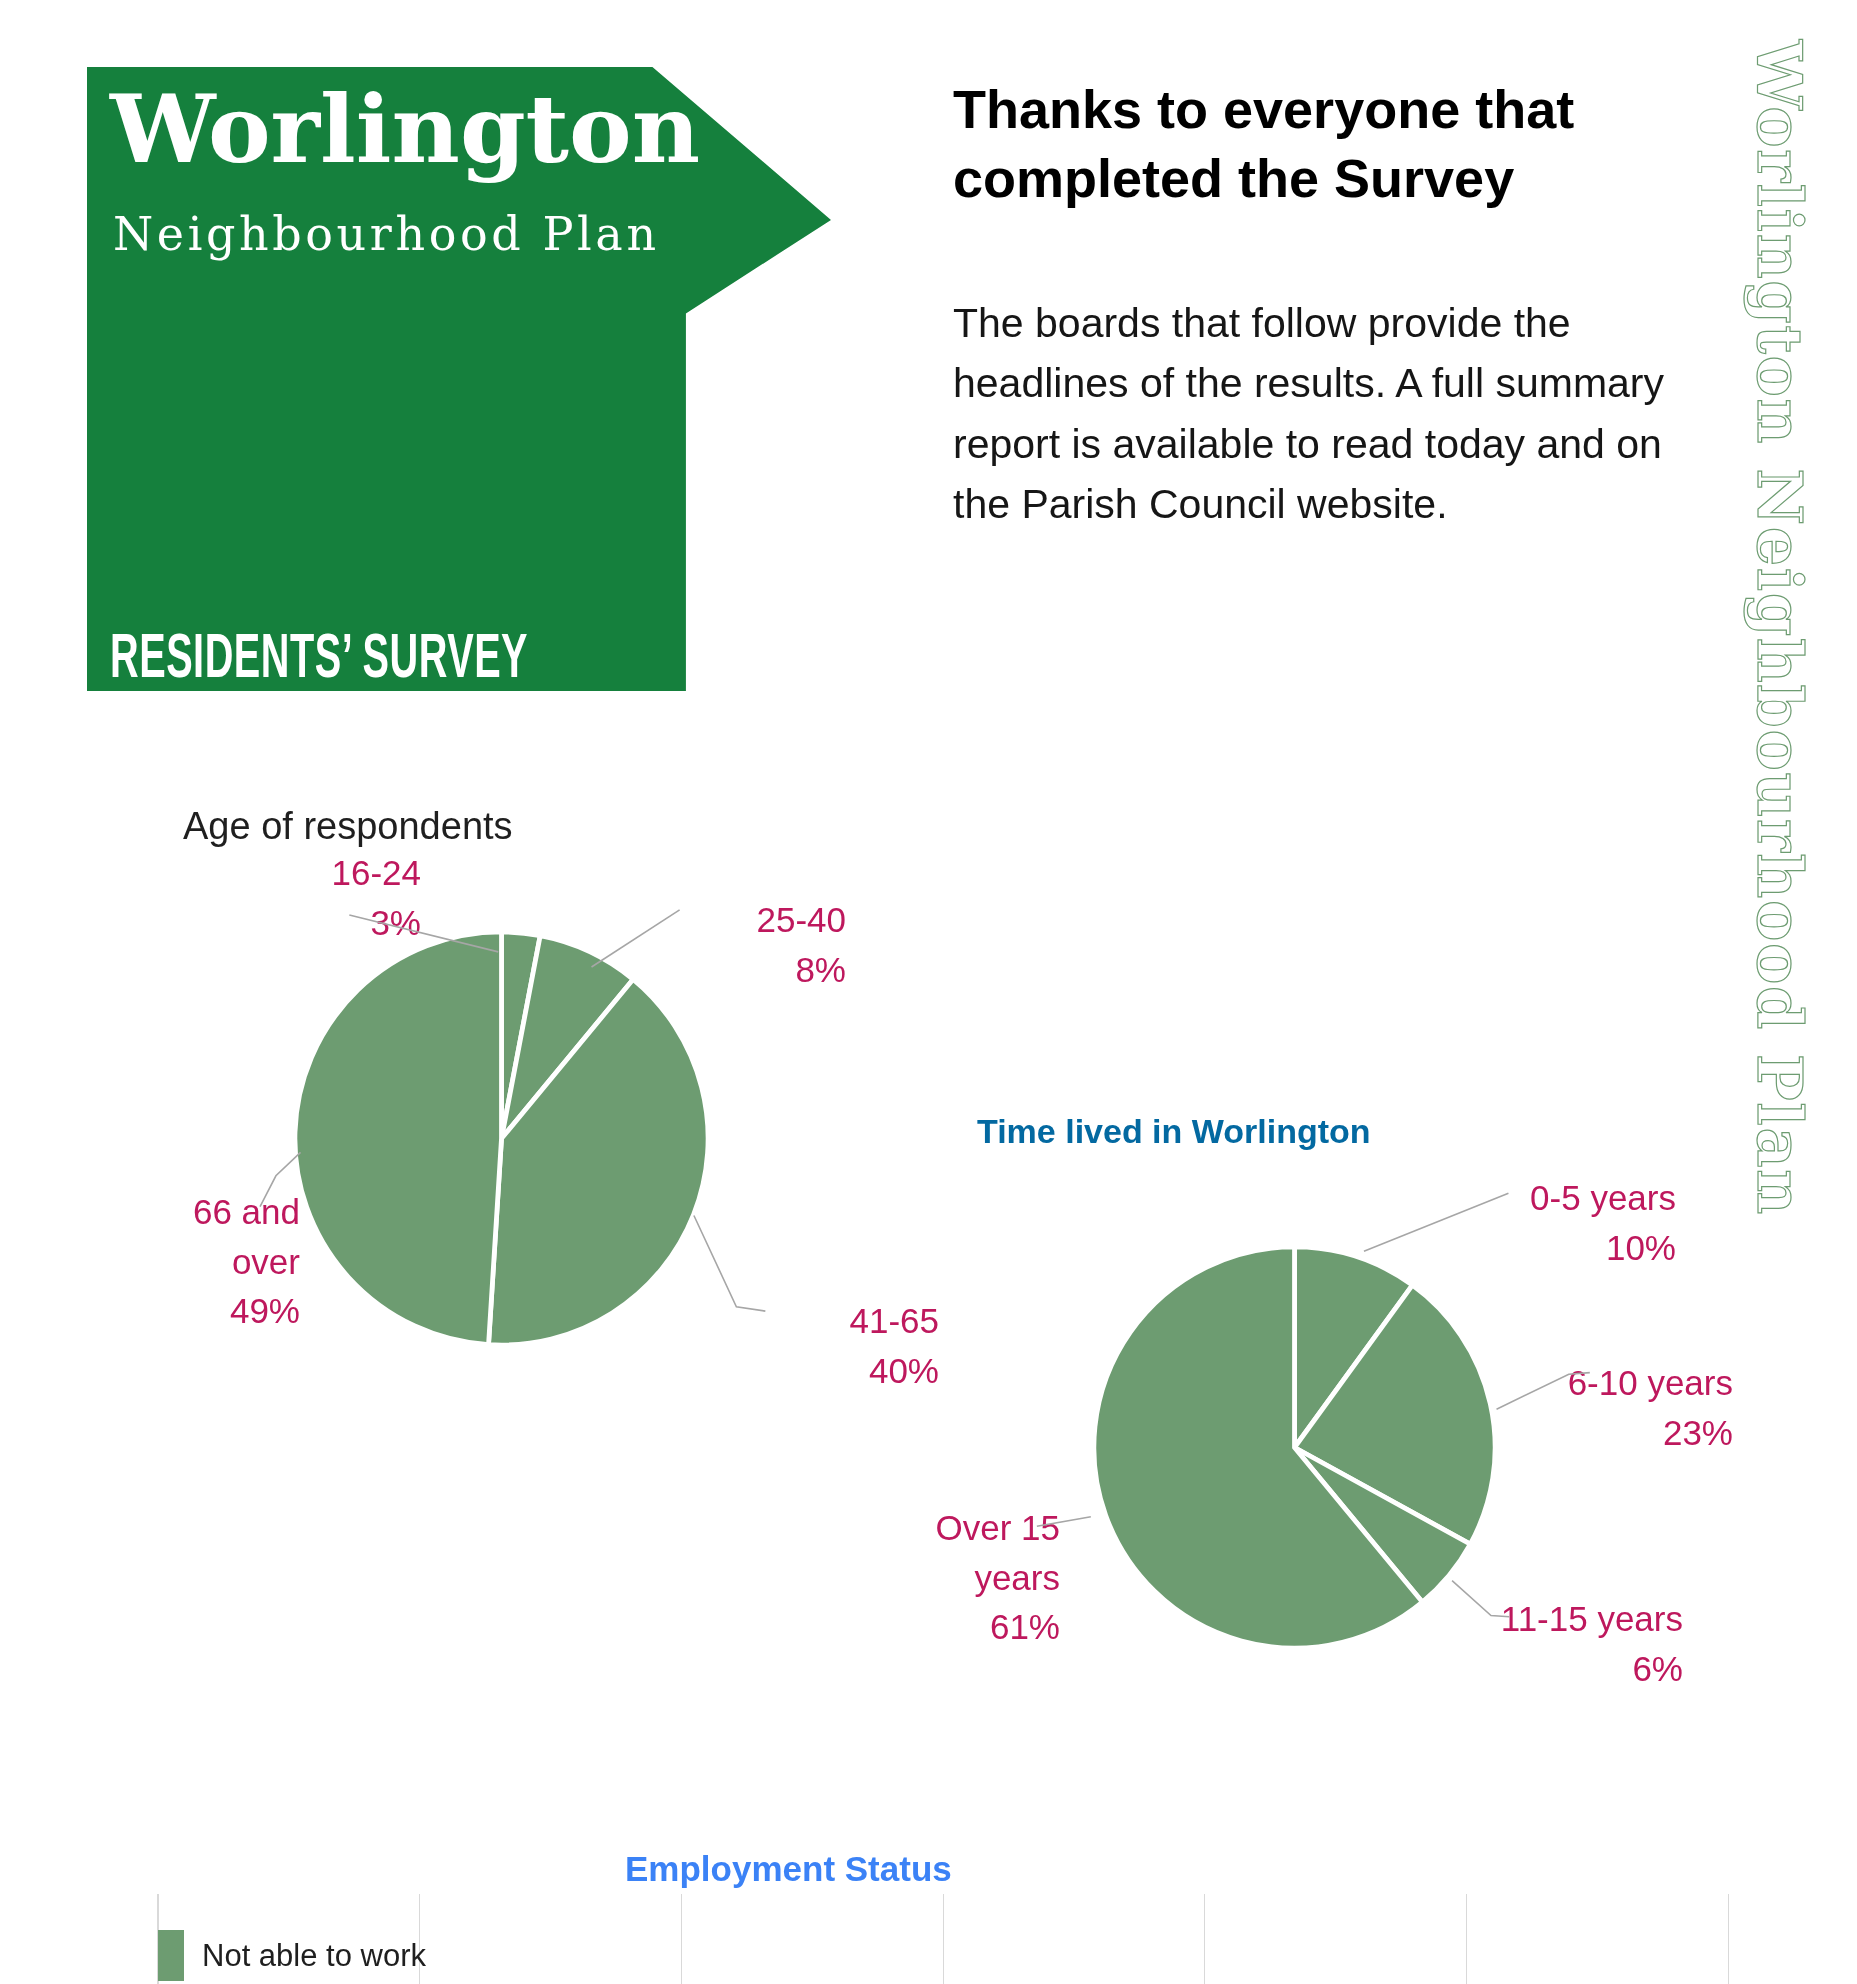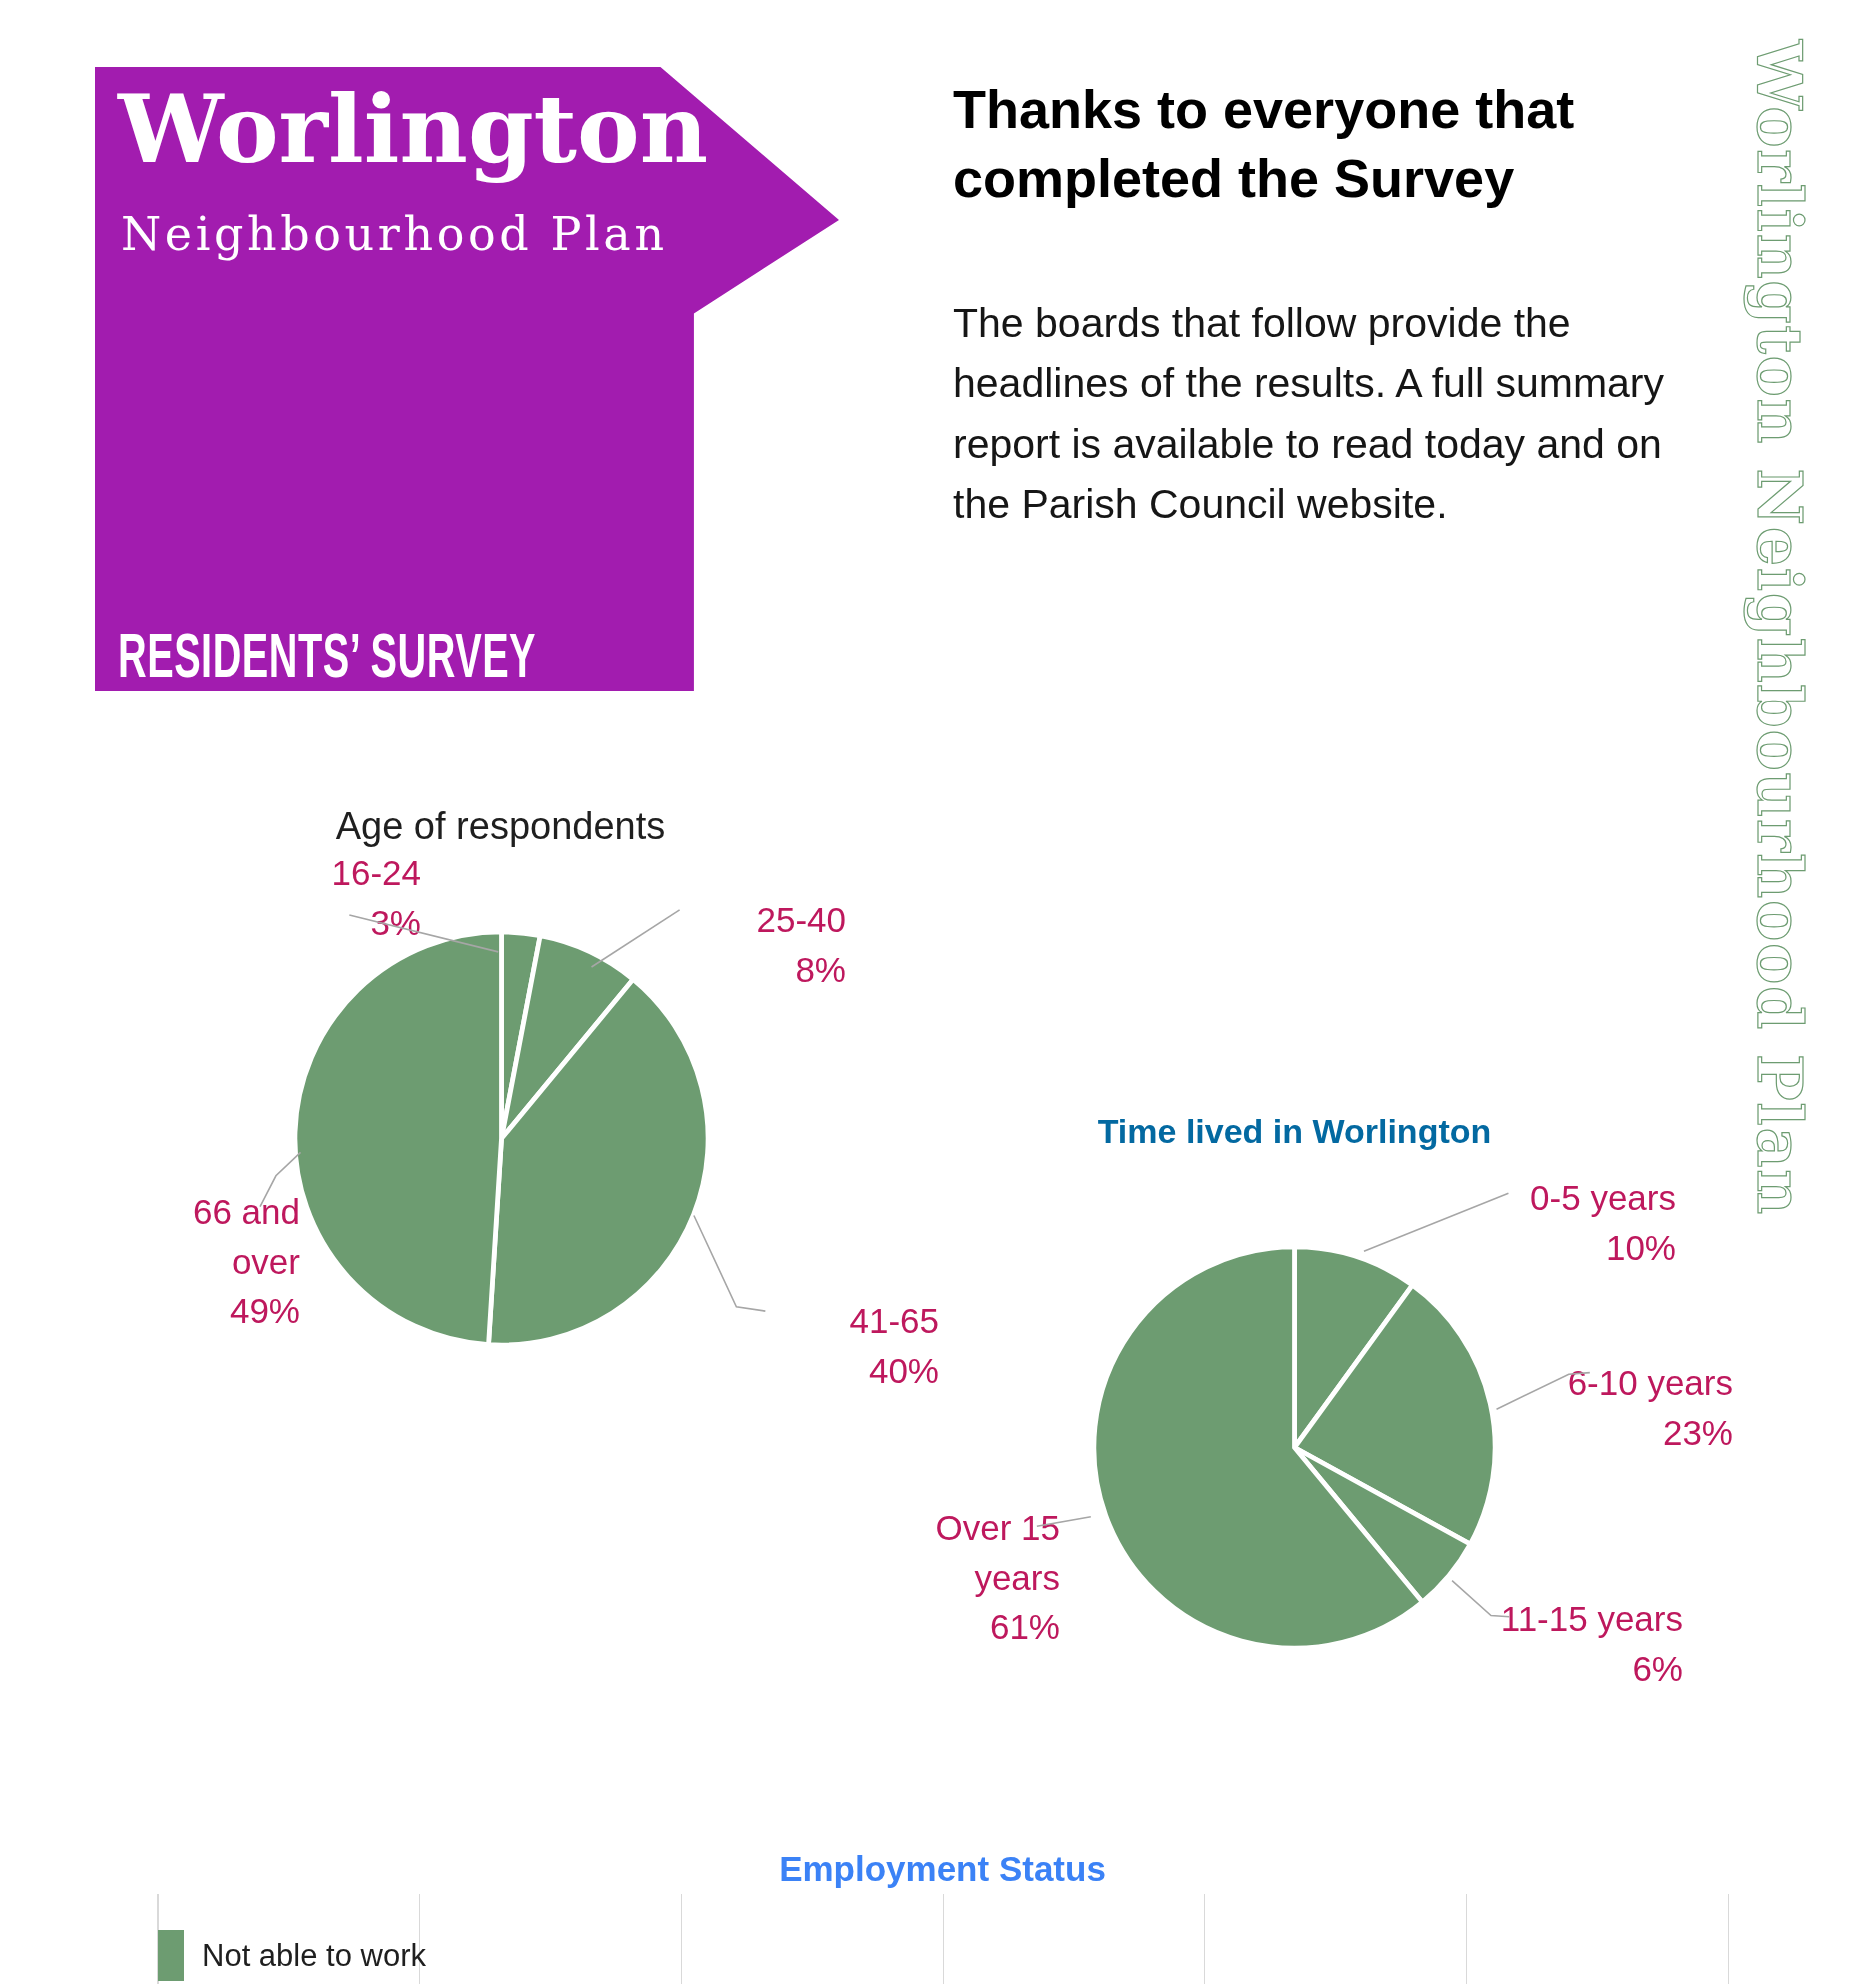--- a/index.html
+++ b/index.html
@@ -1,21 +1,21 @@
 <!DOCTYPE html>
 <html style="font-size:6.4px"><head>
 <meta charset="utf-8">
 <style>
   html,body{margin:0;padding:0;background:#fff;}
   .page{position:relative;width:1857px;height:2629px;background:#ffffff;
         font-family:"Liberation Sans",sans-serif;overflow:hidden;}
 
   
-  .logo{position:absolute;left:95px;top:67px;width:744px;height:624px;
-        background:#a21caf;
+  .logo{position:absolute;left:87px;top:67px;width:744px;height:624px;
+        background:#15803d;
         clip-path:polygon(0% 0%,76% 0%,100% 24.5%,80.5% 39.5%,80.5% 100%,0% 100%);}
   .logo-title{position:absolute;left:23px;top:11px;color:#fff;
         font-family:"DejaVu Serif","Liberation Serif",serif;
         font-weight:700;font-size:94px;line-height:1.1;white-space:nowrap;}
   .logo-subtitle{position:absolute;left:26px;top:140px;color:#fff;
         font-family:"DejaVu Serif","Liberation Serif",serif;
         font-weight:400;font-size:46px;letter-spacing:3.6px;white-space:nowrap;}
   .logo-banner{position:absolute;left:22.6px;top:552px;color:#fff;
         font-weight:700;font-size:63px;letter-spacing:0.8px;white-space:nowrap;
         transform:scaleX(0.63);transform-origin:left center;}
@@ -26,21 +26,21 @@
         font-family:"DejaVu Serif","Liberation Serif",serif;font-weight:700;
         font-size:62px;letter-spacing:1.6px;color:#ffffff;
         -webkit-text-stroke:1.2px #6d9c71;white-space:nowrap;}
 
   
   .intro{position:absolute;left:953px;top:75px;width:723px;color:#161616;}
   .intro h3{margin:0 0 81px 0;font-size:54px;line-height:1.27;font-weight:700;color:#000000;}
   .intro p{margin:0 0 67px 0;font-size:41px;line-height:1.47;font-weight:400;}
 
   
-  .chart-title{position:absolute;text-align:center;white-space:nowrap;}
+  .chart-title{position:absolute;white-space:nowrap;}
   .t-age{left:183px;top:805px;width:635px;font-size:38px;color:#1f1f1f;font-weight:400;}
   .t-time{left:977px;top:1112px;width:635px;font-size:34px;color:#0369a1;font-weight:700;}
   .t-emp{left:625px;top:1849px;width:635px;font-size:35px;color:#3b82f6;font-weight:700;}
 
   .pie{position:absolute;}
   .ann{position:absolute;text-align:right;font-size:35px;line-height:1.42;color:#be185d;}
   .overlay{position:absolute;left:0;top:0;pointer-events:none;}
 
   
   .emp-plot{position:absolute;left:158px;top:1894px;width:1570px;height:387px;}

